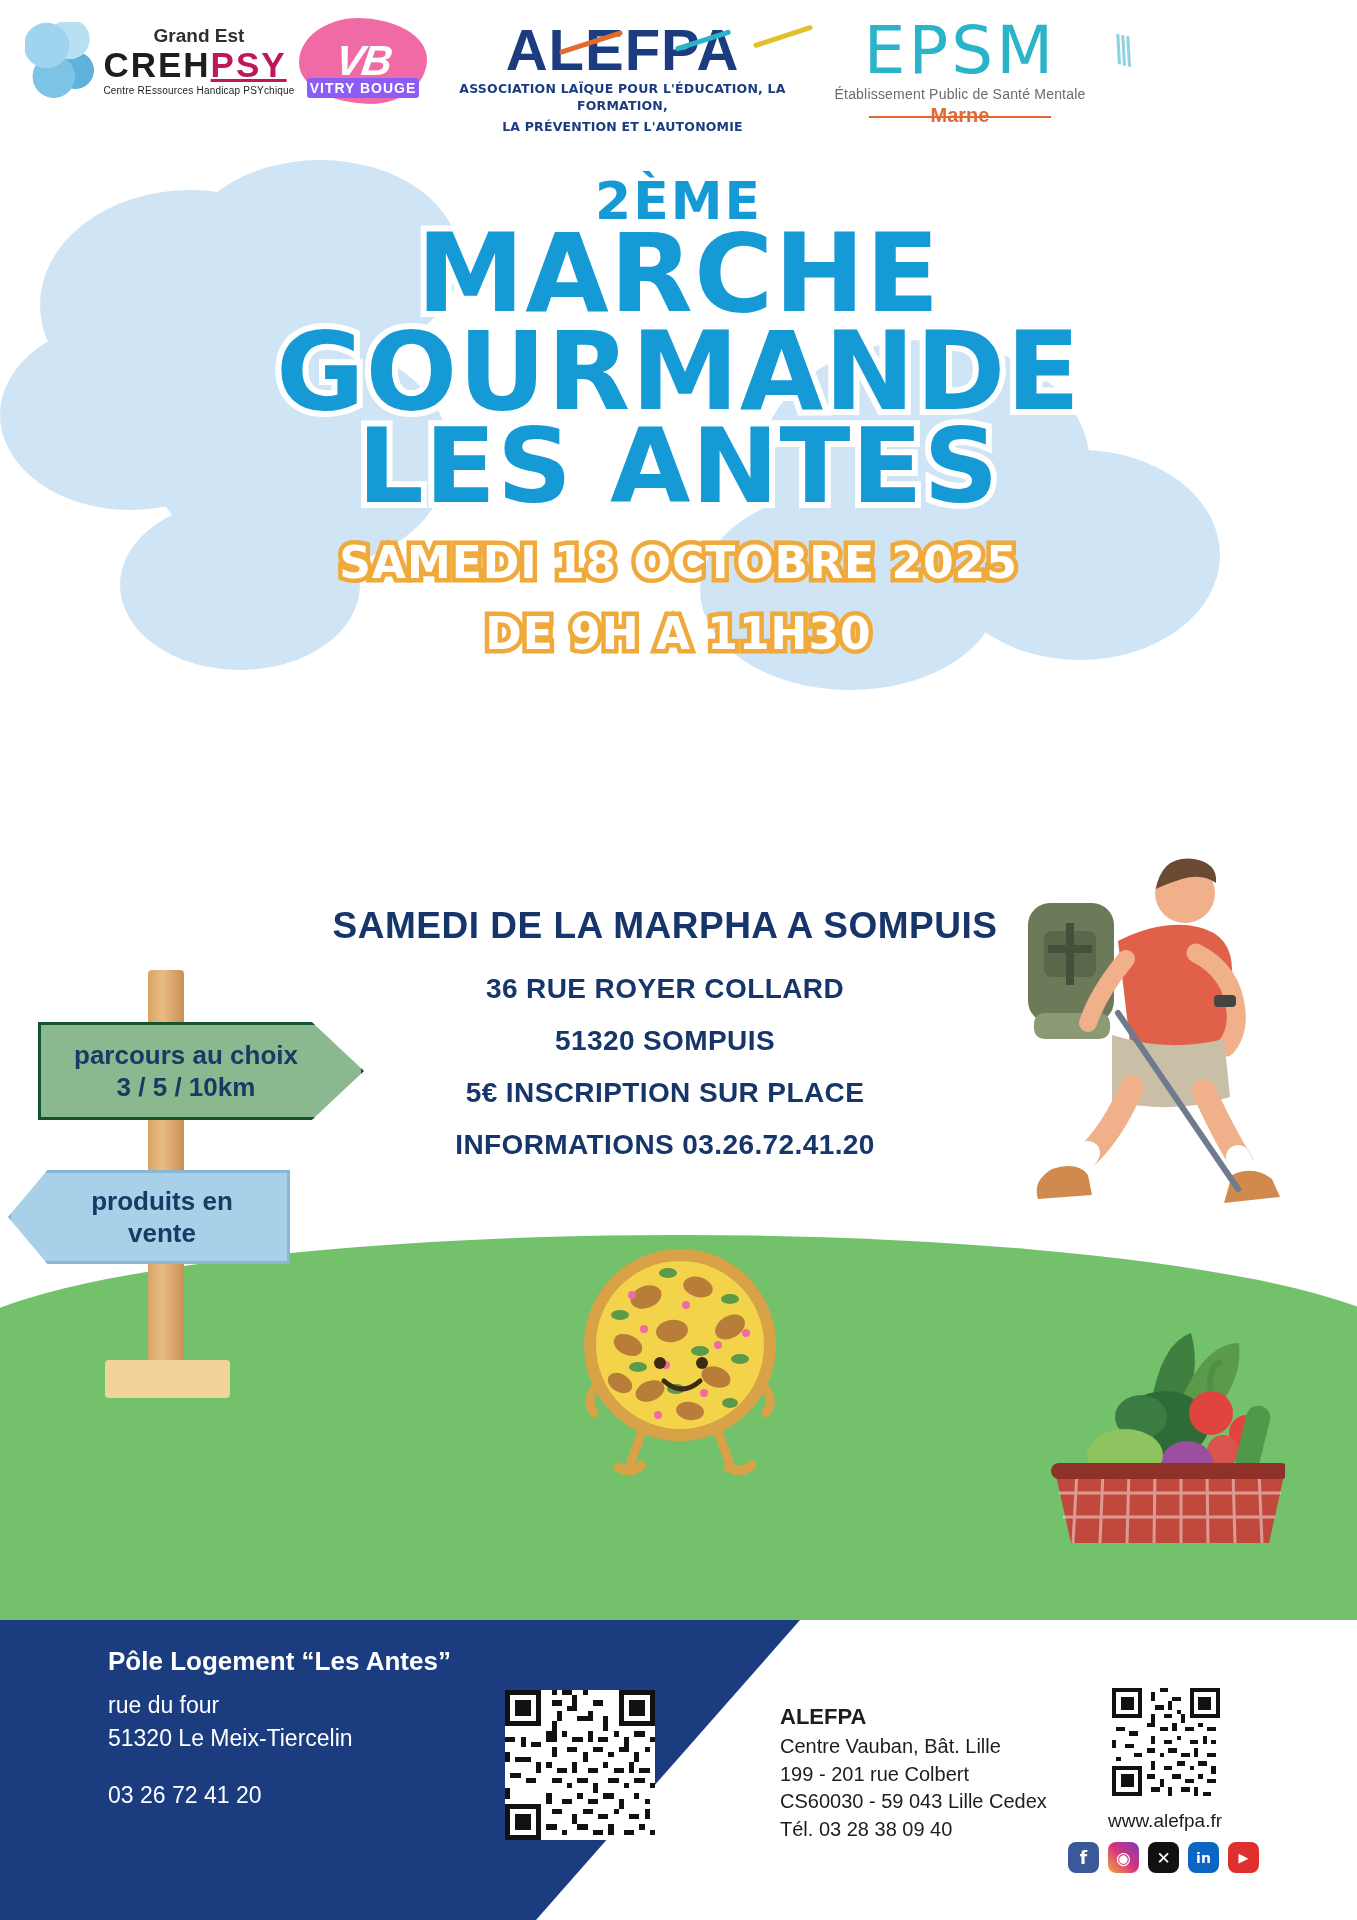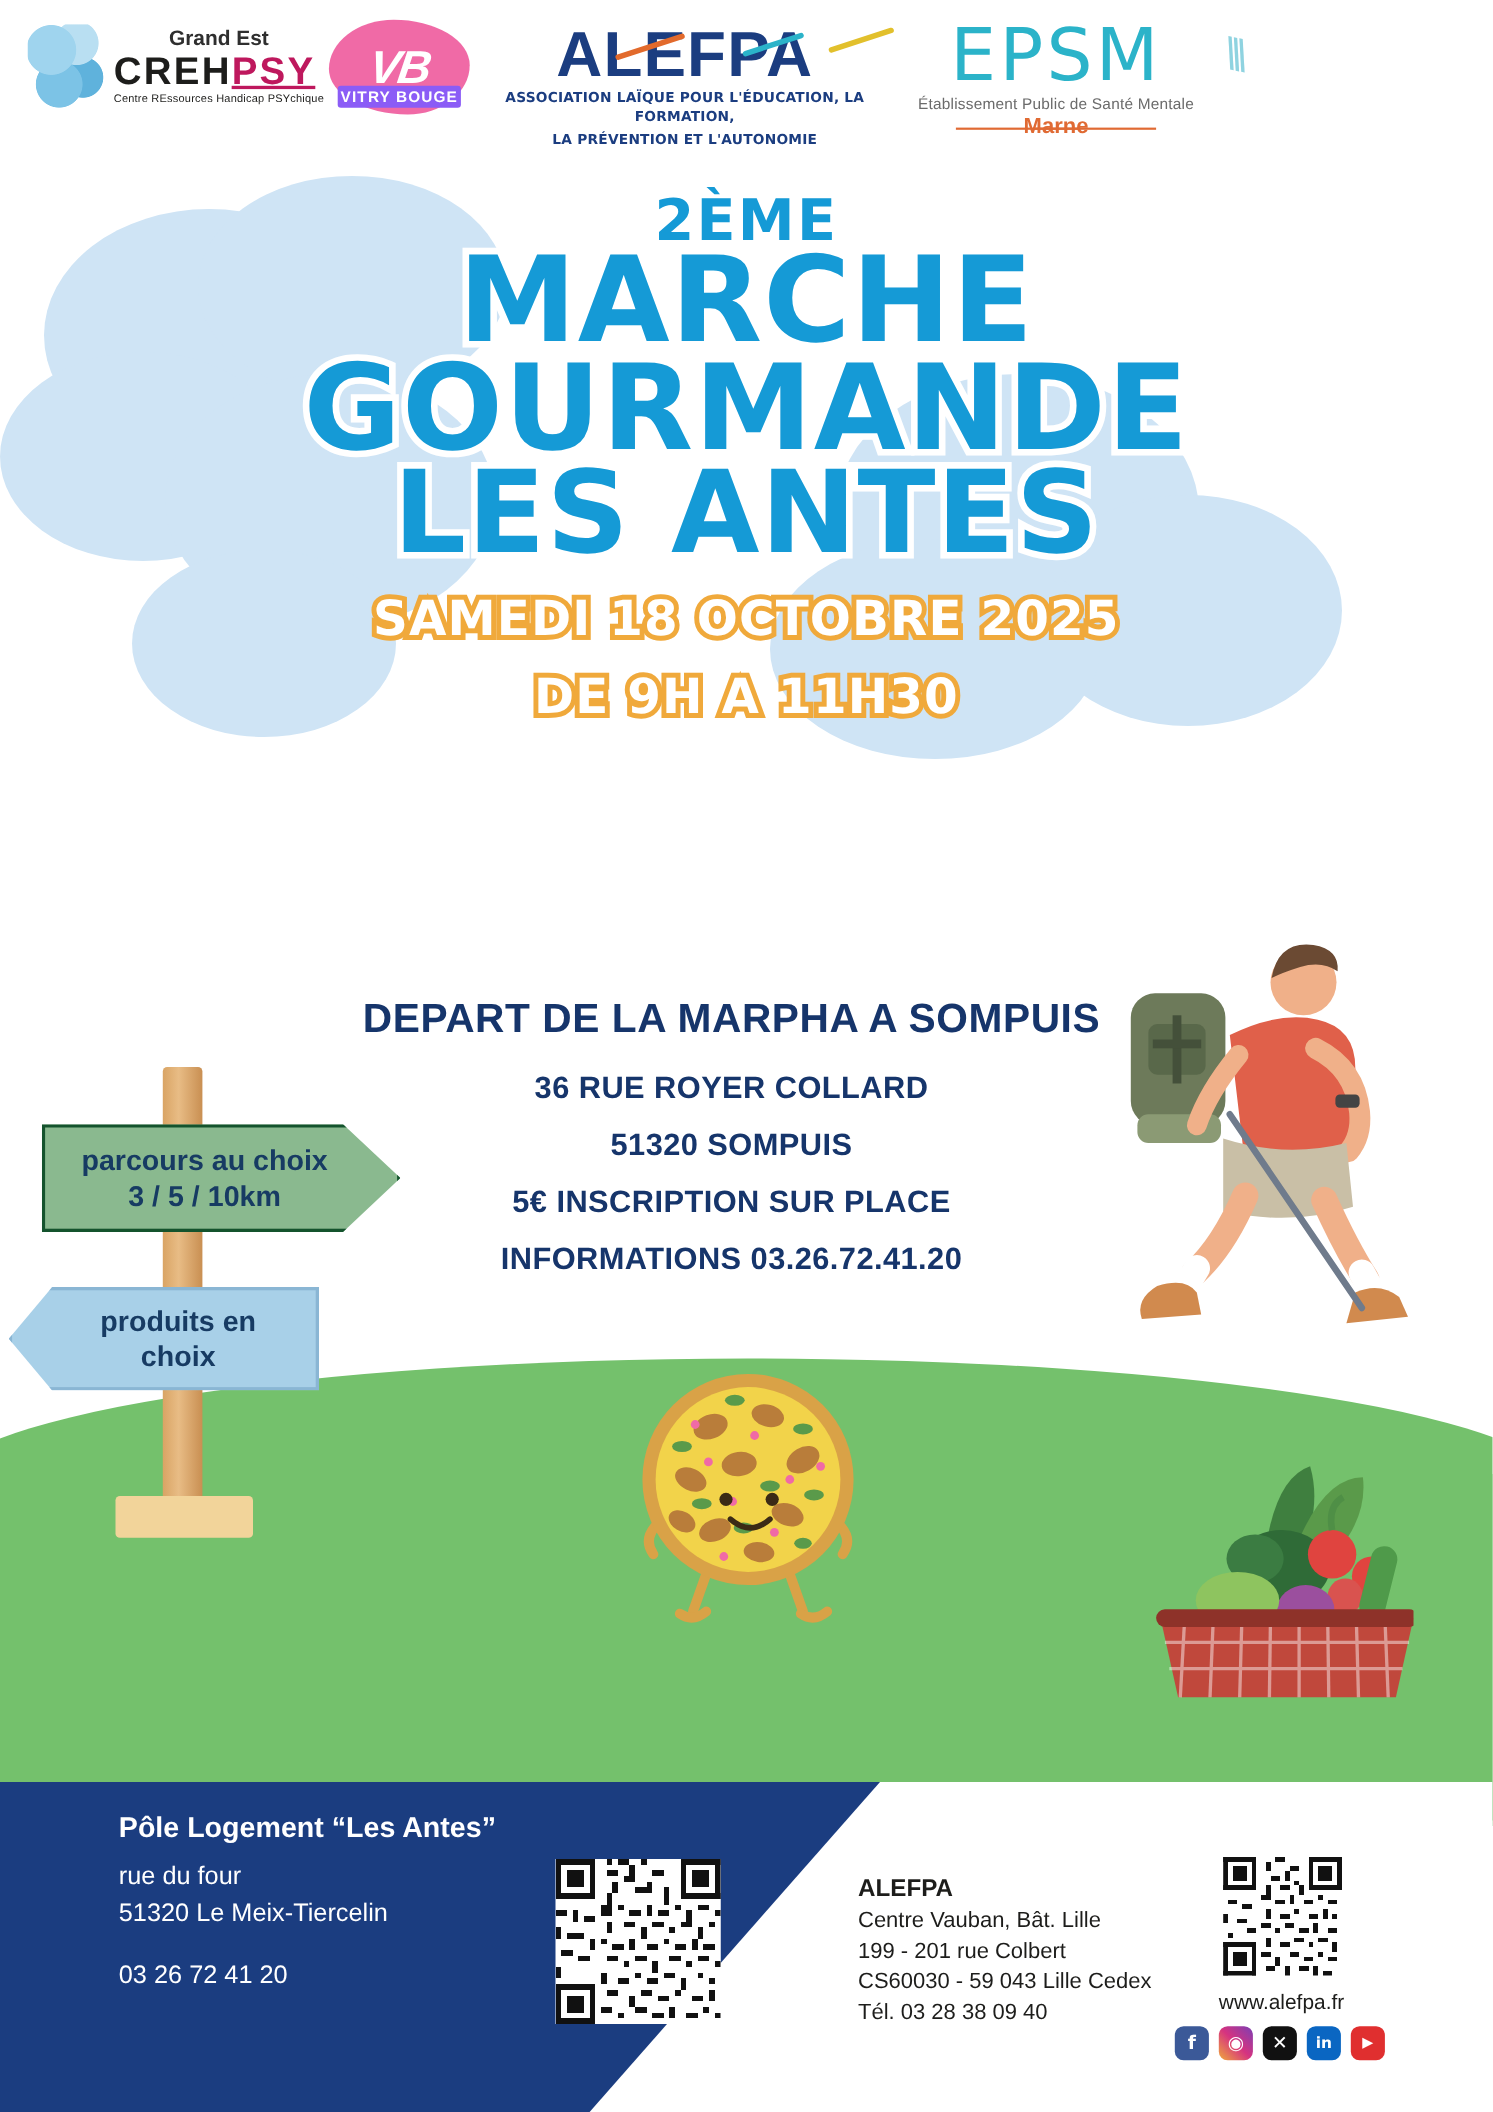--- a/index.html
+++ b/index.html
@@ -341,40 +341,40 @@
     <div class="t-main">GOURMANDE</div>
     <div class="t-main line3">LES ANTES</div>
     <div class="t-date">SAMEDI 18 OCTOBRE 2025</div>
     <div class="t-date">DE 9H A 11H30</div>
   </div>
 
   <div class="ground"></div>
   <div class="ground2"></div>
 
   <div class="info">
-    <div class="info-head">DEPART DE LA MARPHA A SOMPUIS</div>
+    <div class="info-head">SAMEDI DE LA MARPHA A SOMPUIS</div>
     <div class="info-line">36 RUE ROYER COLLARD</div>
     <div class="info-line">51320 SOMPUIS</div>
     <div class="info-line">5€ INSCRIPTION SUR PLACE</div>
     <div class="info-line">INFORMATIONS  03.26.72.41.20</div>
   </div>
 
   <div class="signpost">
     <div class="post"></div>
     <div class="post-base"></div>
     <div class="sign sign1">
       <div>
         <div>parcours au choix</div>
         <div>3 / 5 / 10km</div>
       </div>
     </div>
     <div class="sign sign2">
       <div>
         <div>produits en</div>
-        <div>choix</div>
+        <div>vente</div>
       </div>
     </div>
   </div>
 
   <div class="walker">
     <svg viewBox="0 0 330 420" width="330" height="420">
 
       <rect x="28" y="58" width="86" height="120" rx="22" fill="#6d7a5a"></rect>
       <rect x="44" y="86" width="52" height="46" rx="8" fill="#59684a"></rect>
       <rect x="66" y="78" width="8" height="62" fill="#44503a"></rect>

